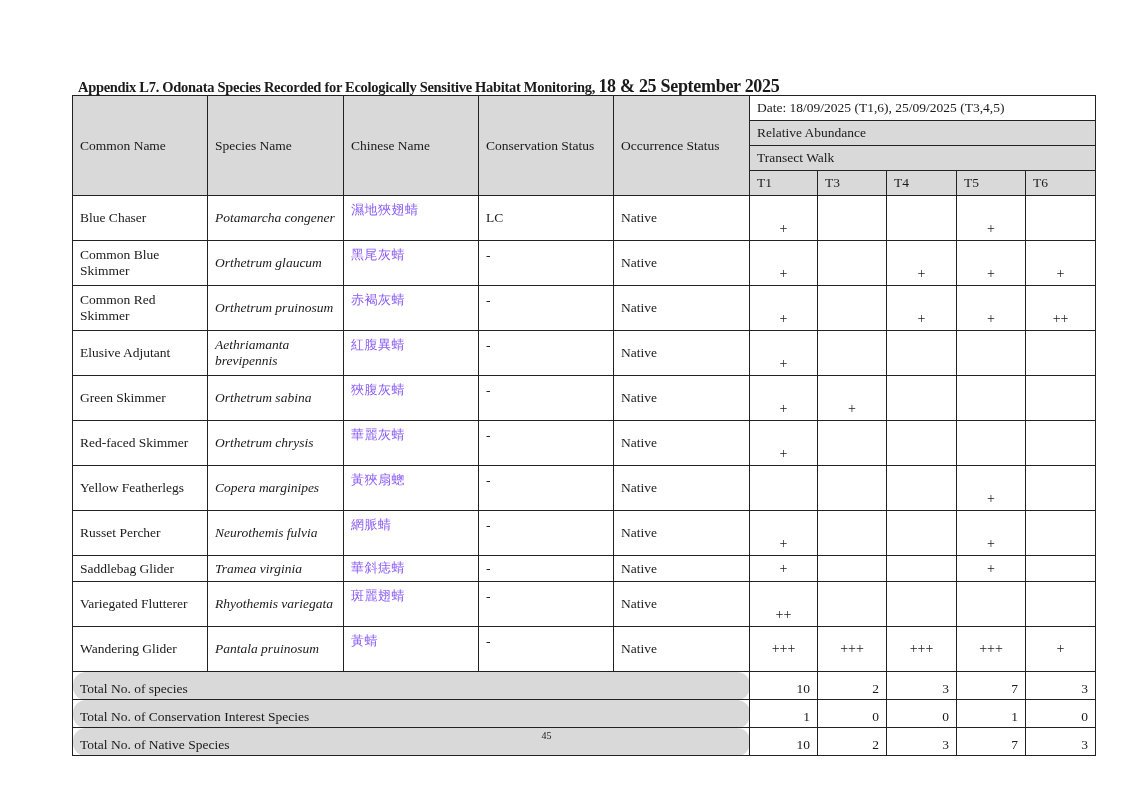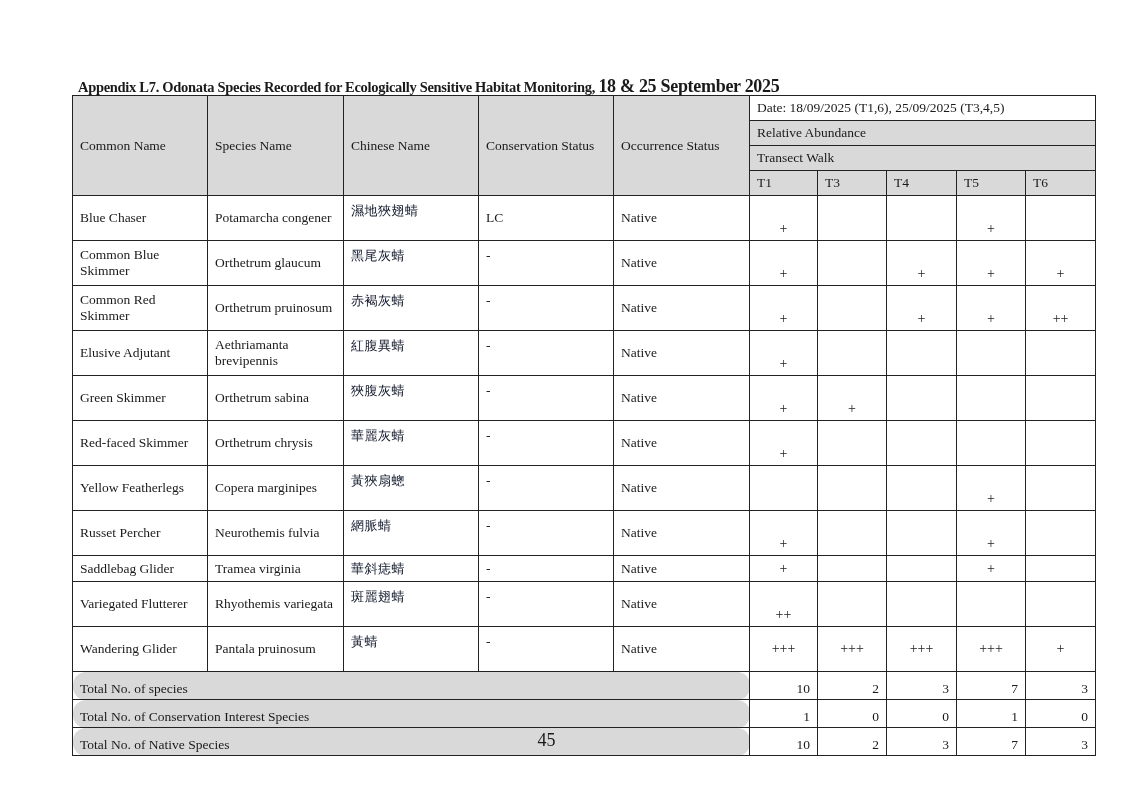--- a/index.html
+++ b/index.html
@@ -25,32 +25,32 @@
     padding: 0 7px;
     vertical-align: middle;
     line-height: 16px;
     overflow: hidden;
   }
   .grey { background: #d9d9d9; }
   .hdr { height: 24px; }
   .row39 td { height: 37px; }
   .row27 td { height: 25px; }
   .tot td { height: 25px; border-radius: 13px; }
-  .sp { }
-  .cn { font-family: Liberation Serif, serif; font-size: 13px; color: #0f172a; letter-spacing: 0.5px; }
+  .sp { font-style: italic; }
+  .cn { font-family: Liberation Mono, monospace; font-size: 13px; color: #8b5cf6; letter-spacing: 0.5px; }
   .ab { text-align: center; vertical-align: bottom !important; padding-bottom: 3px !important; font-size: 14px; }
   .ab.mid { vertical-align: middle !important; padding-bottom: 0 !important; }
   .cons { text-align: left; vertical-align: top !important; padding-top: 7px !important; }
   .cons.mid { vertical-align: middle !important; padding-top: 0 !important; }
   .totlabel { vertical-align: bottom !important; padding-bottom: 2px !important; }
   .totval { text-align: right; vertical-align: bottom !important; padding-bottom: 2px !important; }
   .cnt { vertical-align: top !important; padding-top: 7px !important; }
   .pageno {
     position: absolute; left: 0; width: 1093px; top: 730px;
-    text-align: center; font-size: 18px;
+    text-align: center; font-size: 10px;
   }
 </style>
 </head>
 <body>
 
 <div class="title"><span>Appendix L7. Odonata Species Recorded for Ecologically Sensitive Habitat Monitoring, </span><span class="big">18 &amp; 25 September 2025</span></div>
 
 <table class="grid">
   <colgroup>
     <col style="width:135px">

